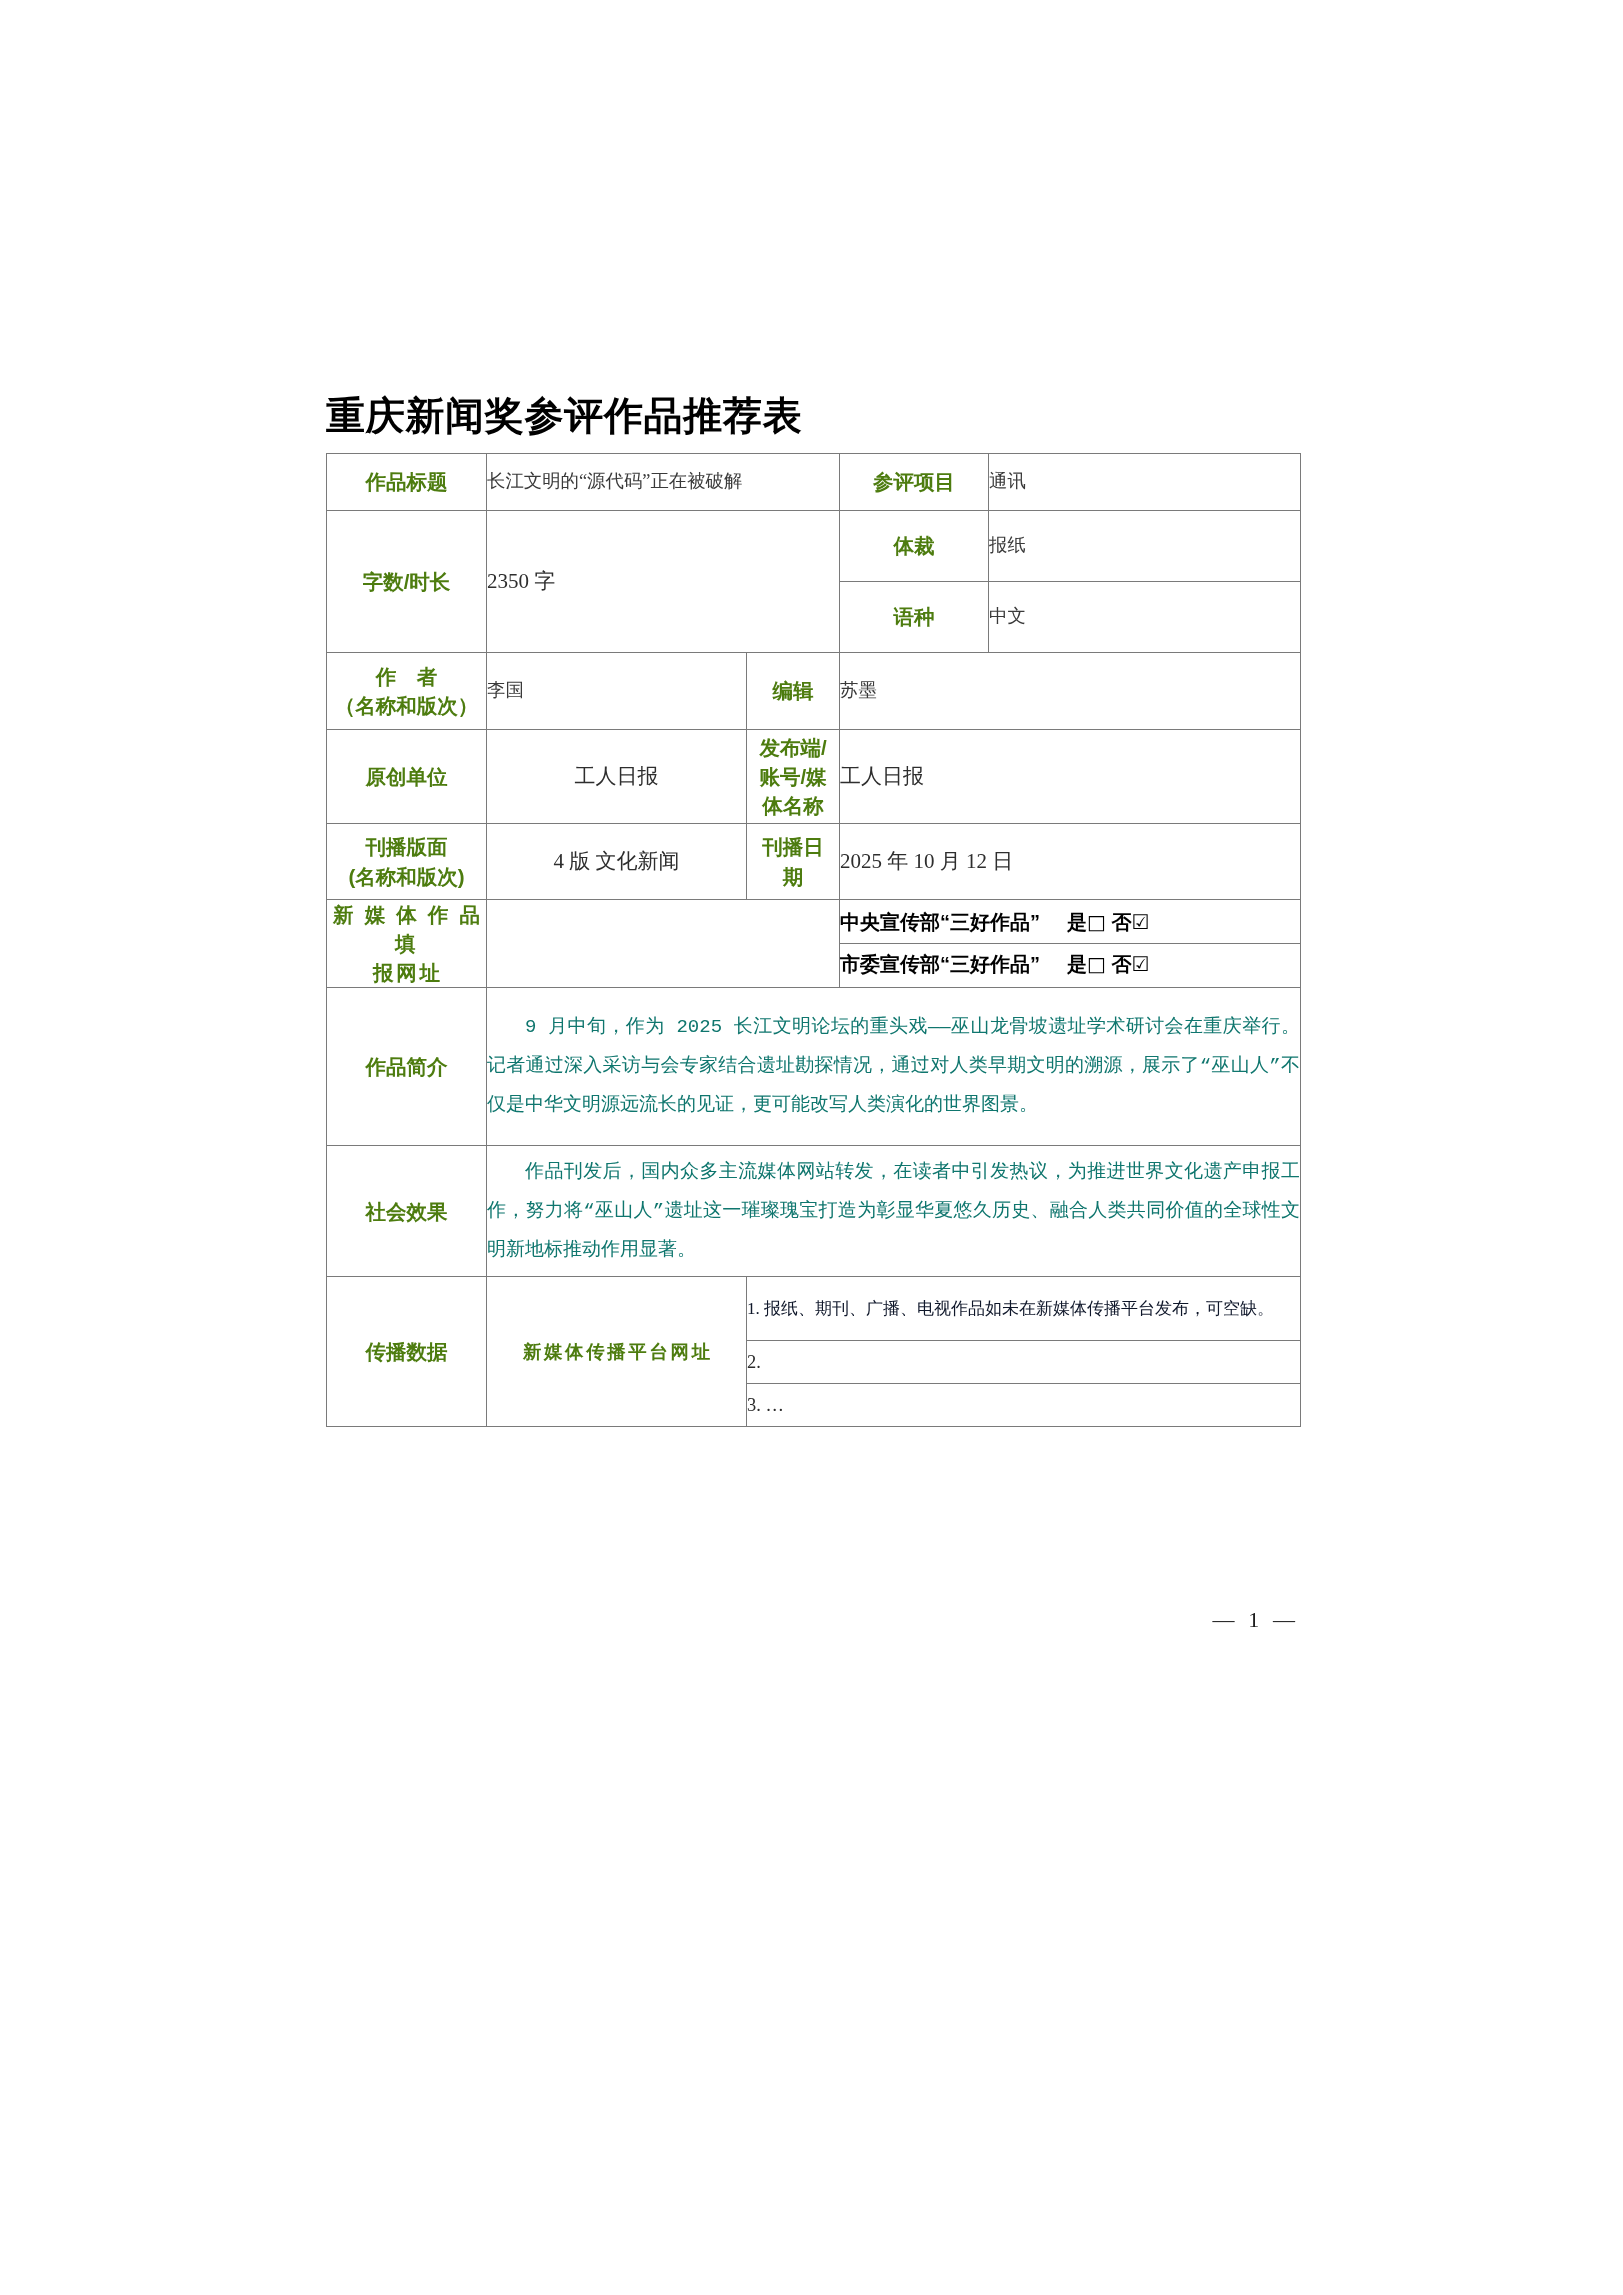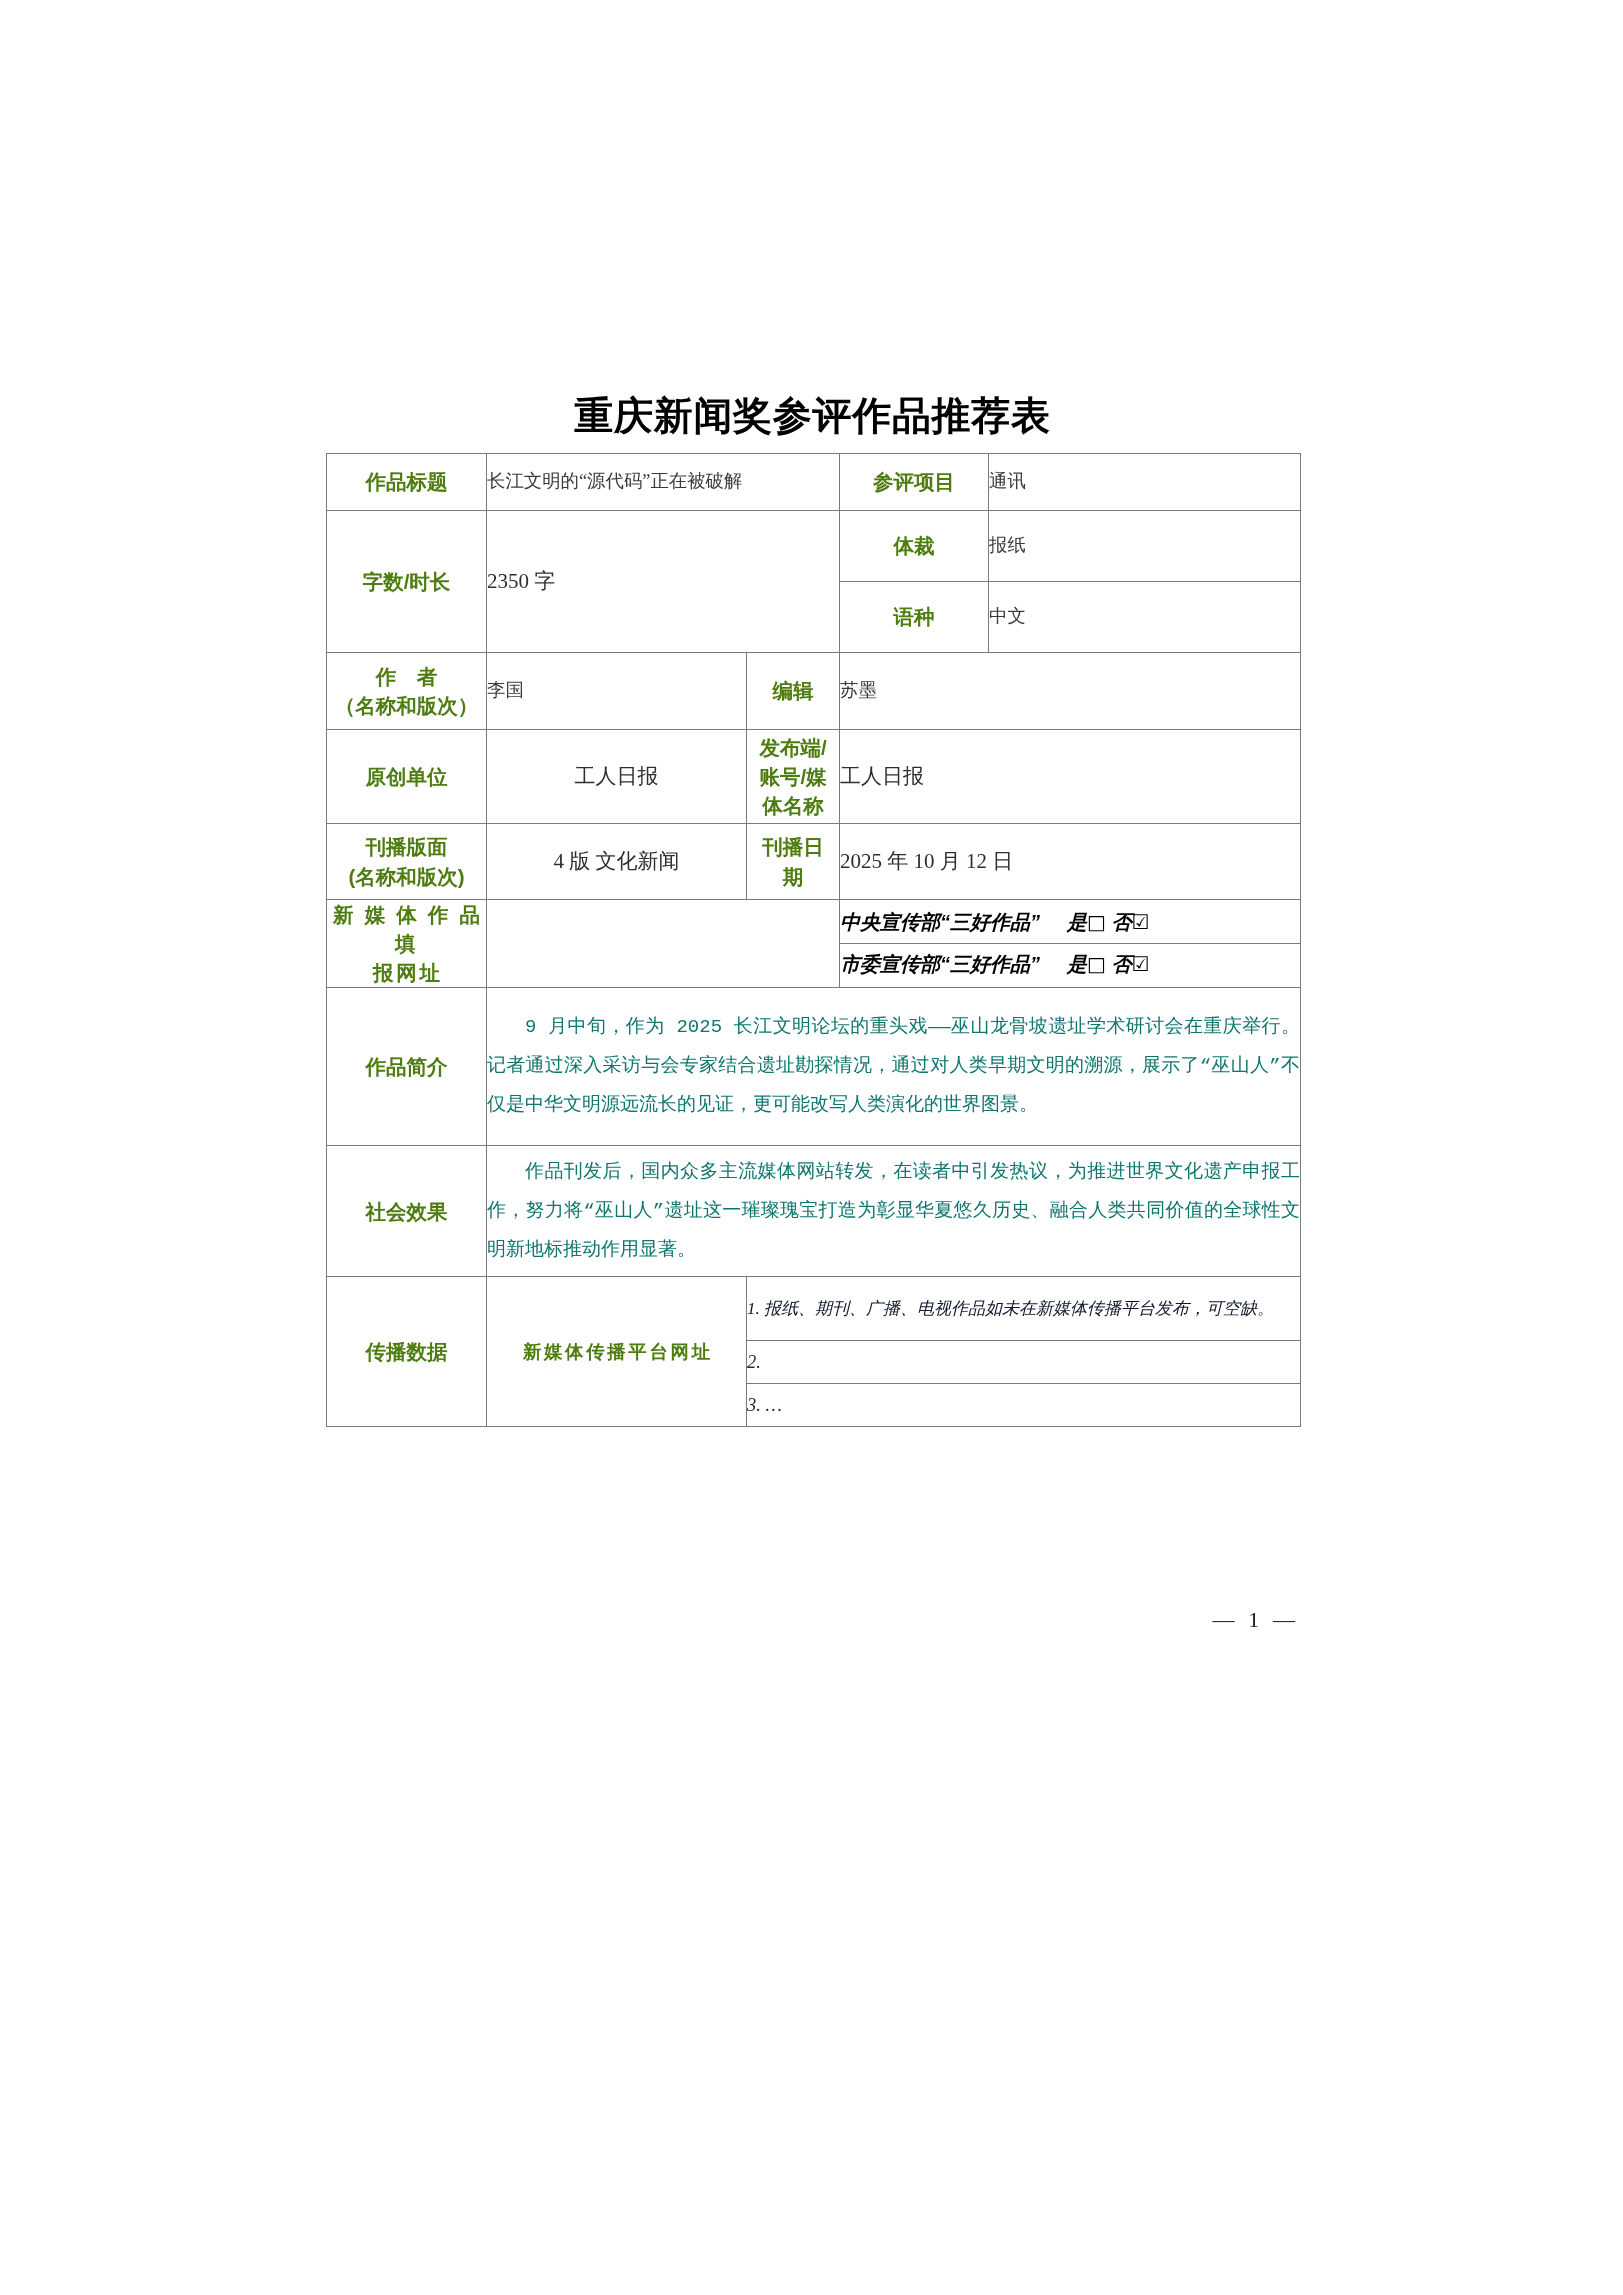--- a/index.html
+++ b/index.html
@@ -23,21 +23,20 @@
     height: 2295px;
     background: #fff;
   }
 
   
   .doc-title {
     position: absolute;
     left: 326px;
     top: 394px;
     width: 973px;
-    text-align: center;
     font-family: "Liberation Sans", "DejaVu Sans", sans-serif;
     font-weight: bold;
     font-size: 39px;
     letter-spacing: 0.7px;
     line-height: 1.12;
     color: #000;
   }
 
   
   table.form {
@@ -126,21 +125,21 @@
   .chk .bx  { font-family: "DejaVu Sans", sans-serif; font-weight: normal; }
 
   .inner {
     border-collapse: collapse;
     width: 100%;
     table-layout: fixed;
   }
   .inner td { border: 1.4px solid #7a7a7a; }
   .inner tr:first-child td { border-top: 0; }
   .inner tr:last-child td { border-bottom: 0; }
-  .inner td:first-child { border-left: 0; font-style: italic; }
+  .inner td:first-child { border-left: 0; }
   .inner td:last-child { border-right: 0; }
 
   
   .footer {
     position: absolute;
     left: 0;
     top: 1607px;
     width: 1299px;
     text-align: right;
     font-family: "Liberation Serif", "DejaVu Serif", serif;

